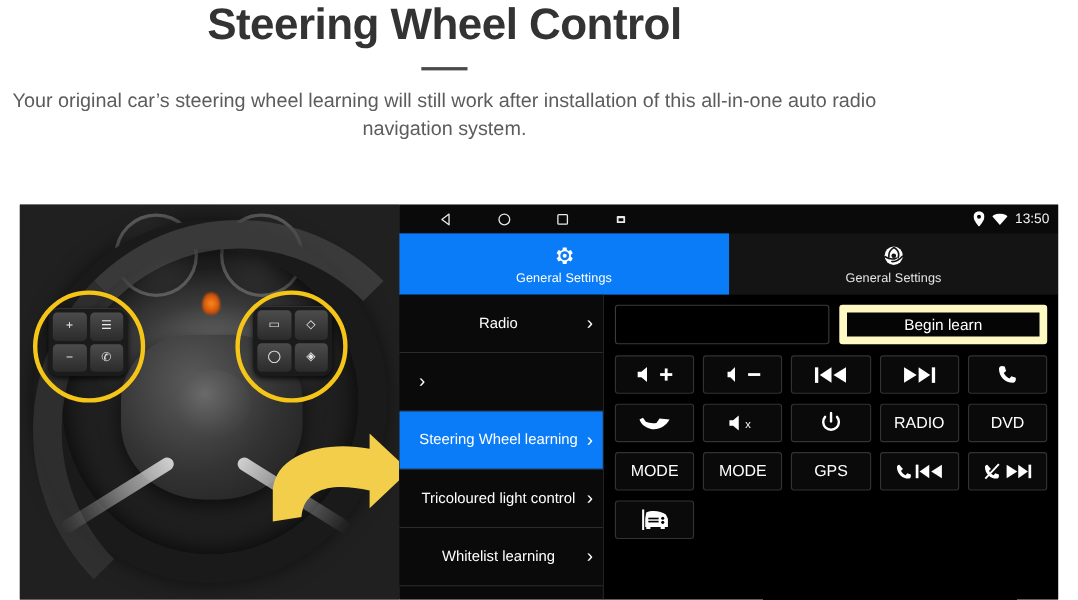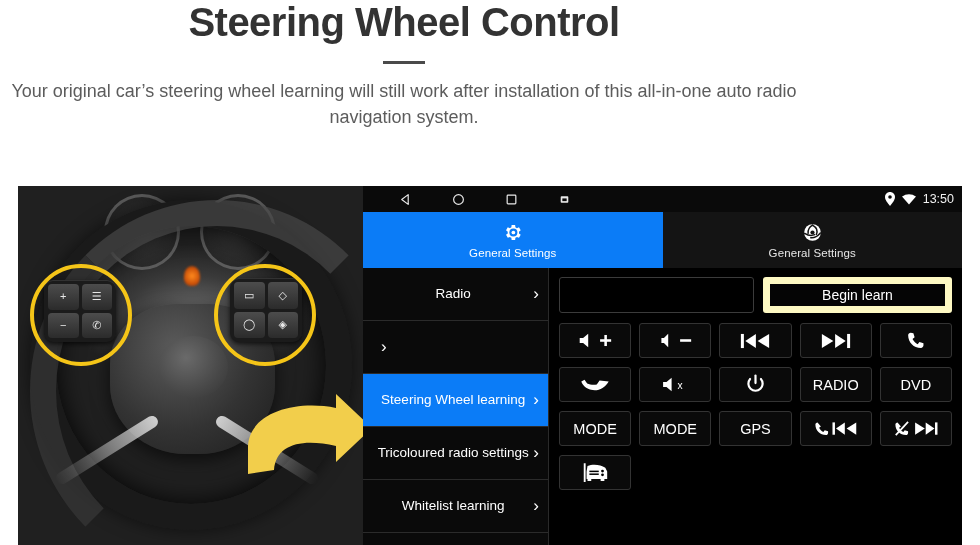--- a/index.html
+++ b/index.html
@@ -311,21 +311,21 @@
           <span class="chev">›</span>
         </div>
         <div class="menu-item">
           <span class="chev">›</span>
         </div>
         <div class="menu-item active">
           <span class="mlabel">Steering Wheel learning</span>
           <span class="chev">›</span>
         </div>
         <div class="menu-item">
-          <span class="mlabel">Tricoloured radio settings</span>
+          <span class="mlabel">Tricoloured light control</span>
           <span class="chev">›</span>
         </div>
         <div class="menu-item">
           <span class="mlabel">Whitelist learning</span>
           <span class="chev">›</span>
         </div>
       </div>
 
       <div class="content">
 

